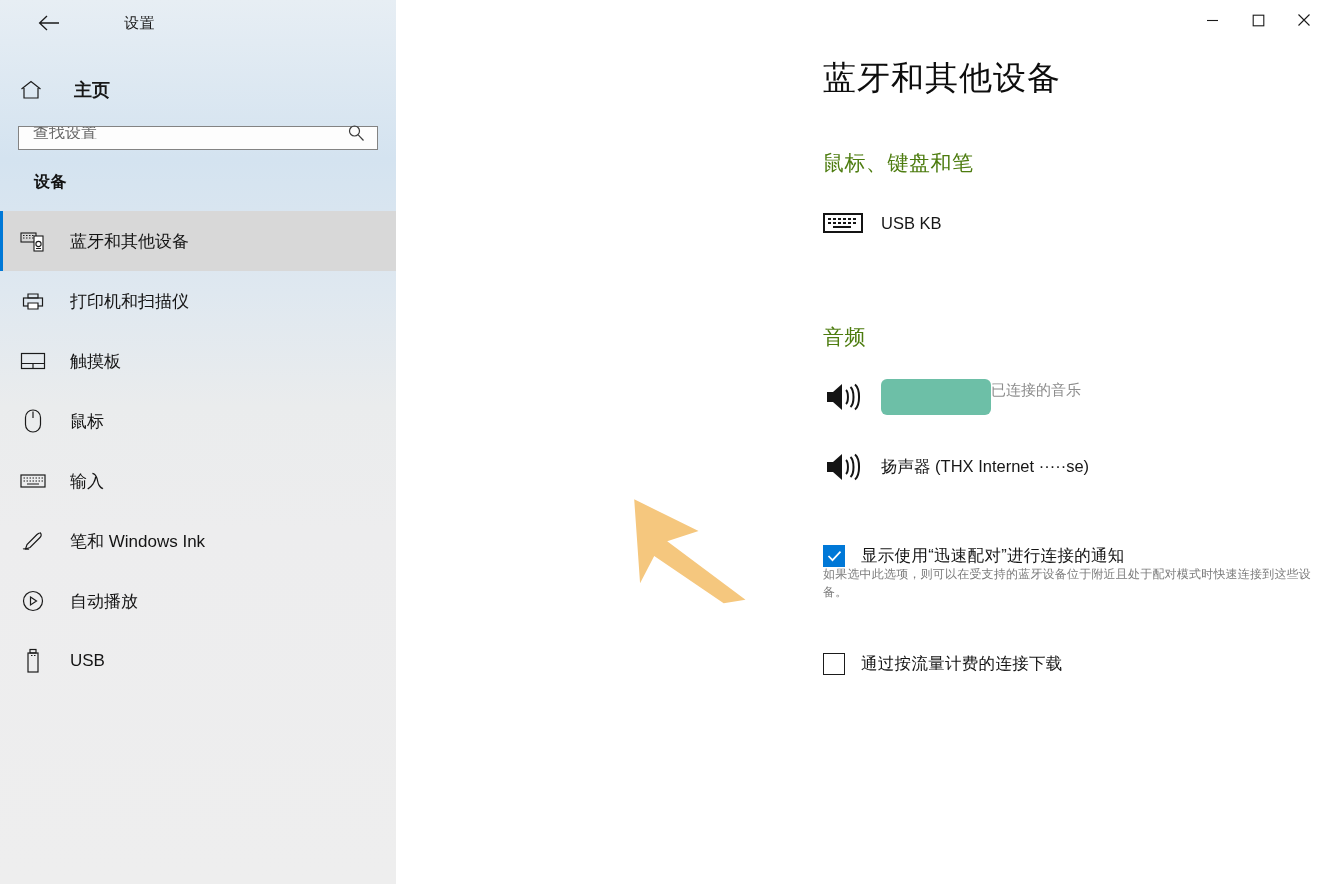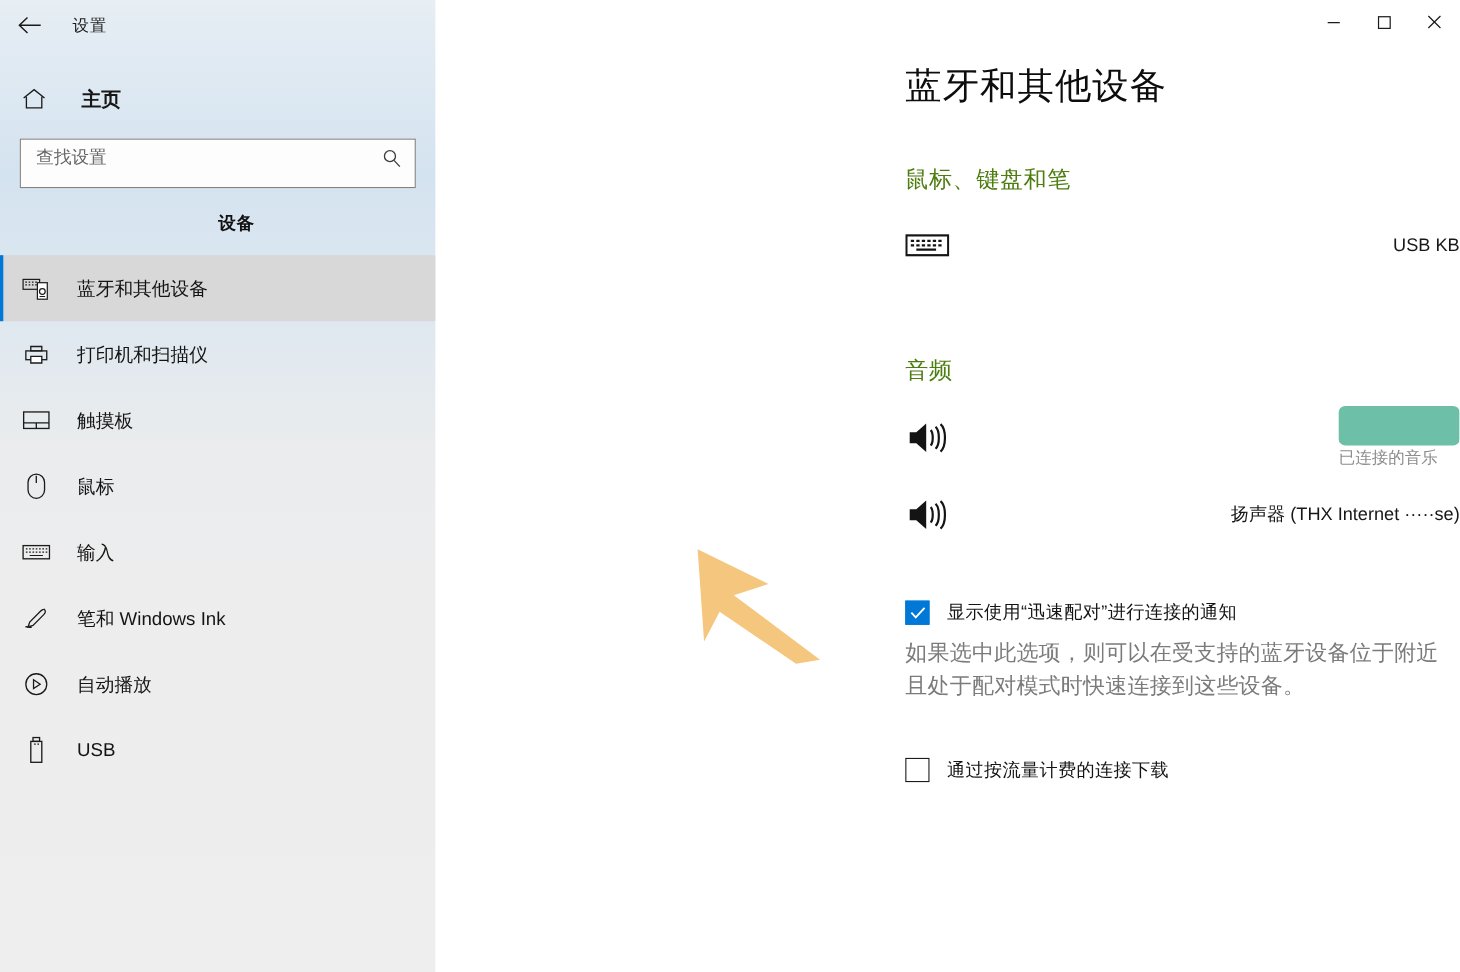--- a/index.html
+++ b/index.html
@@ -27,21 +27,22 @@
         #d4e3f0 18%,
         #dfe8f0 33%,
         #eaeced 46%,
         #ededee 60%,
         #eeeeee 100%);
   }
   .titlebar-left {
     height: 46px;
     display: flex;
     align-items: center;
-    padding-left: 6px;
+    padding-left: 28px;
+    gap: 36px;
   }
   .back-btn {
     width: 42px; height: 30px;
     display: flex; align-items: center; justify-content: center;
     color: #1a1a1a;
   }
   .back-btn svg { display:block; }
   .app-title {
     font-size: 15px;
     color: #1b1b1b;
@@ -53,21 +54,21 @@
     align-items: center;
     height: 48px;
     padding-left: 20px;
     margin-top: 20px;
   }
   .home-icon { width: 32px; display:flex; align-items:center; color:#1b1b1b; }
   .home-label { font-size: 18px; color:#171717; margin-left: 22px; font-weight: bold; }
 
   .search-wrap {
     margin: 12px 18px 0 18px;
-    height: 45px;
+    height: 24px;
     background: #fdfdfd;
     border: 1px solid #838383;
     display: flex;
     align-items: center;
     padding: 0 8px 10px 14px;
   }
   .search-input {
     flex: 1;
     border: none;
     outline: none;
@@ -79,21 +80,20 @@
   }
   .search-input::placeholder { color: #666; opacity: 1; }
   .search-icon { color:#3b3b3b; display:flex; align-items:center; padding-right:4px; }
 
   .section-title {
     font-size: 16px;
     font-weight: bold;
     color: #111;
     padding: 22px 0 0 34px;
     letter-spacing: .5px;
-    text-align: center;
   }
 
   .navlist { margin-top: 18px; }
   .nav-item {
     position: relative;
     height: 60px;
     display: flex;
     align-items: center;
     padding-left: 18px;
     cursor: default;
@@ -150,38 +150,37 @@
     font-size: 21px;
     color: #4d7c0f;
     margin-bottom: 18px;
     letter-spacing: .5px;
   }
   .device-row {
     display: flex;
     align-items: center;
     min-height: 56px;
     padding-left: 0;
-    justify-content: space-between;
   }
   .device-icon {
     width: 48px;
     flex: 0 0 48px;
     display: flex;
     align-items: center;
     justify-content: flex-start;
     color: #141414;
     padding-left: 0;
   }
   .device-name {
     font-size: 16.5px;
     color: #171717;
     margin-left: 10px;
     white-space: nowrap;
   }
-  .device-stack { display:flex; flex-direction:column; margin-left:10px;font-family:Liberation Mono, monospace; }
+  .device-stack { display:flex; flex-direction:row; margin-left:10px;font-family:Liberation Mono, monospace; }
   .redaction {
     width: 110px;
     height: 36px;
     background: #6dbfa7;
     border-radius: 6px;
   }
   .device-sub {
     font-size: 15px;
     color: #8d8d8d;
     margin-top: 2px;
@@ -203,25 +202,25 @@
     background: #0078d7;
     border-color: #0078d7;
   }
   .check-label {
     font-size: 16.5px;
     color: #141414;
     margin-left: 16px;
     letter-spacing: .3px;
   }
   .check-desc {
-    font-size: 20px;
+    font-size: 12px;
     color: #7b7b7b;
     line-height: 1.48;
-    margin-top: 12px;
     letter-spacing: .2px;
+    font-family: Liberation Mono, monospace;
   }
 
   .cursor-arrow {
     position: absolute;
     left: 624px;
     top: 492px;
     pointer-events: none;
   }
 </style>
 </head>

